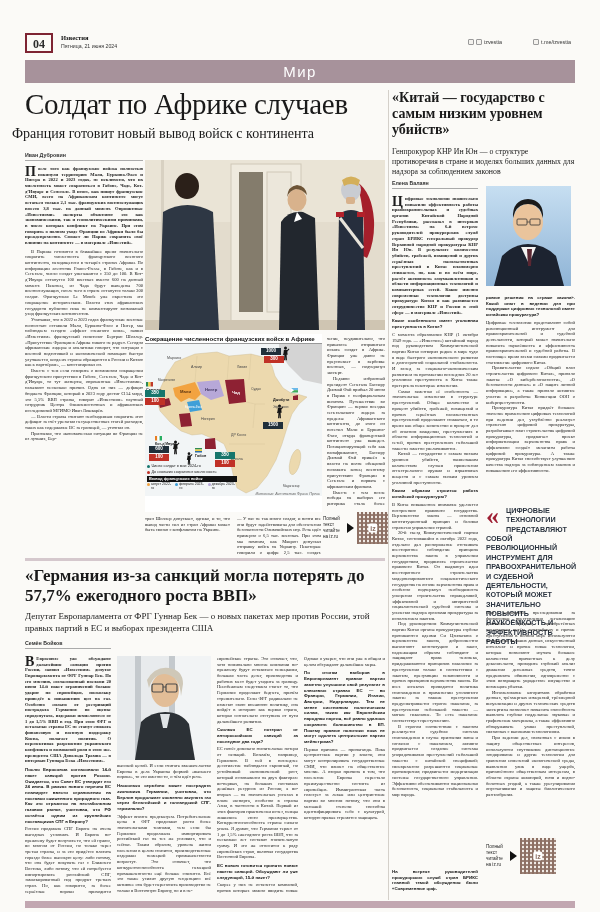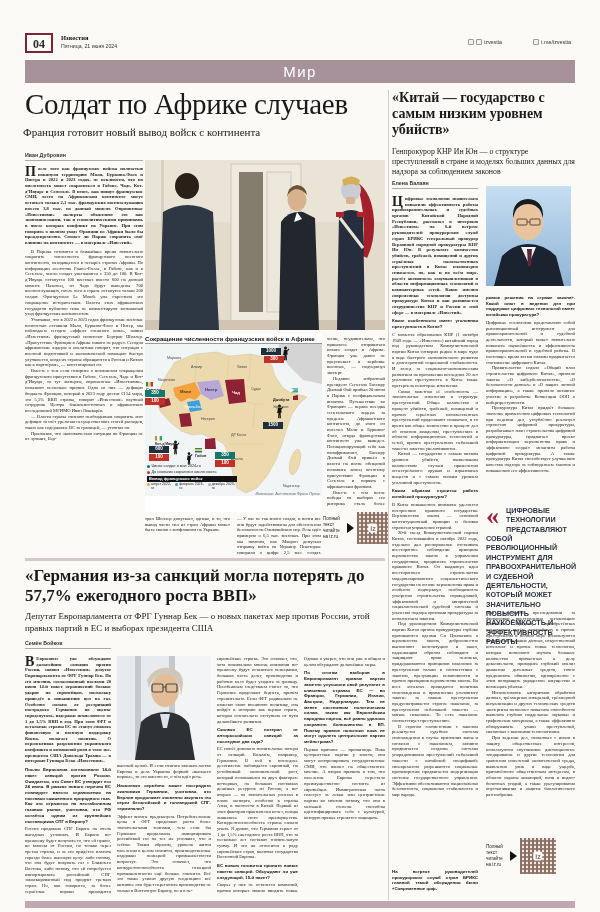--- a/index.html
+++ b/index.html
@@ -14,21 +14,21 @@
   .issue-date{position:absolute;left:61px;top:43px;font:400 5.2px "Liberation Sans",sans-serif;color:#333}
   .social{position:absolute;top:39px;display:flex;align-items:center;gap:2px;
           font:400 5.4px "Liberation Sans",sans-serif;color:#333}
   .sq{width:6px;height:6px;border:1px solid #9a9a9a;border-radius:1px;background:#f4f2ee}
   .section-banner{position:absolute;left:25px;top:60px;width:550px;height:23px;background:#a7929b;
           color:#fff;font:300 15px/23px "Liberation Sans",sans-serif;text-align:center;letter-spacing:1.5px}
 
   
   h1,h2{margin:0;font-weight:400}
   .h-main{position:absolute;left:25px;top:90px;width:362px;font-size:29px;line-height:1.02;letter-spacing:-.3px}
-  .sub-main{position:absolute;left:23px;top:126px;width:360px;font-size:11px}
+  .sub-main{position:absolute;left:12px;top:126px;width:360px;font-size:14px}
   .h-cn{position:absolute;left:392px;top:90px;width:184px;font-weight:700;font-size:14px;line-height:1.13}
   .sub-cn{position:absolute;left:392px;top:147px;width:183px;font-size:7.8px;line-height:1.28}
   .h-de{position:absolute;left:25px;top:566px;width:362px;font-weight:700;font-size:17px;line-height:1.18}
   .sub-de{position:absolute;left:25px;top:611px;width:358px;font-size:9px;line-height:1.3}
   .author{position:absolute;font:700 5.3px "Liberation Sans",sans-serif;color:#333;
           border-bottom:.5px solid #aaa;padding-bottom:2px}
 
   
   .col{position:absolute;overflow:hidden;font-size:4.6px;line-height:1.24;text-align:justify;color:#1c1c1c}
   .col p{margin:0;text-indent:6px}
@@ -318,21 +318,21 @@
 </div>
 
 <div class="col" style="left:304px;top:656px;width:81px;height:238px">
   <p class="ni">Однако я уверен, что они уже в общем и целом обсуждают дальнейшие меры.</p>
   <p class="q">По итогам выборов в Европарламент правые партии заметно улучшили свой результат в ключевых странах ЕС — во Франции, Германии, Италии, Австрии, Нидерландах. Тем не менее системным политическим силам, таким как Европейская народная партия, всё равно удалось сохранить большинство в ЕП. Почему правые политики пока не могут одолеть центристские партии мейнстрима?</p>
   <p class="ni">Первая причина — пропаганда. Пока центристские партии у власти, они могут контролировать государственные СМИ, что влияет на общественное мнение. А вторая причина в том, что население Европы перестало преимущественно состоять из европейцев. Иммигрантская часть голосует за левые или центристские партии во многом потому, что они в меньшей степени способны идентифицировать себя с культурой, которую правые стремятся защищать.</p>
 </div>
 
 <div class="vrule"></div>
 <h1 class="h-cn">«Китай — государство с самым низким уровнем убийств»</h1>
-<h2 class="sub-cn">Генпрокурор КНР Ин Юн — о структуре преступлений в стране и моделях больших данных для надзора за соблюдением законов</h2>
+<h2 class="sub-cn">Генпрокурор КНР Ин Юн — о структуре противоречия в стране и моделях больших данных для надзора за соблюдением законов</h2>
 <div class="author" style="left:392px;top:180px;width:86px">Елена Балаян</div>
 
 <div class="col" style="left:392px;top:196px;width:86px;height:668px">
   <p class="lead dc">Цифровые технологии значительно повысили эффективность работы правоохранительных и судебных органов Китайской Народной Республики, рассказал в интервью «Известиям» на 6-й встрече руководителей прокурорских служб стран БРИКС генеральный прокурор Верховной народной прокуратуры КНР Ин Юн. В результате количество убийств, грабежей, похищений и других серьёзных насильственных преступлений в Китае планомерно снижается, но, как и во всём мире, растёт активность злоумышленников в области информационных технологий и компьютерных сетей. Какие именно современные технологии доступны прокуратуре Китая и как развивается сотрудничество КНР и России в этой сфере — в материале «Известий».</p>
   <p class="q">Какие особенности имеет уголовная преступность в Китае?</p>
   <p class="ni">С момента образования КНР (1 октября 1949 года. — «Известия») китайский народ под руководством Коммунистической партии Китая сотворил редкое в мире чудо в виде быстрого экономического развития и долгосрочной социальной стабильности. И вслед за социально-экономическим развитием на протяжении последних 20 лет уголовная преступность в Китае также претерпела некоторые изменения.</p>
   <p>Самая заметная её особенность — значительные изменения в структуре преступлений. Общее количество и процент убийств, грабежей, похищений и прочих серьёзных насильственных преступлений продолжают снижаться, в то время как общее количество и процент дел об опасном вождении, преступлениях в области информационных технологий и сетей, прочих преступлениях небольшой тяжести заметно увеличиваются.</p>
   <p>Китай — государство с самым низким уровнем убийств, наименьшим количеством случаев применения огнестрельного оружия и взрывчатых веществ и с самым низким уровнем уголовной преступности.</p>
   <p class="q">Каким образом строится работа китайской прокуратуры?</p>
   <p class="ni">В Китае повышенное внимание уделяется построению правового государства. Верховенство закона — основной конституционный принцип и базовая стратегия управления страной.</p>

